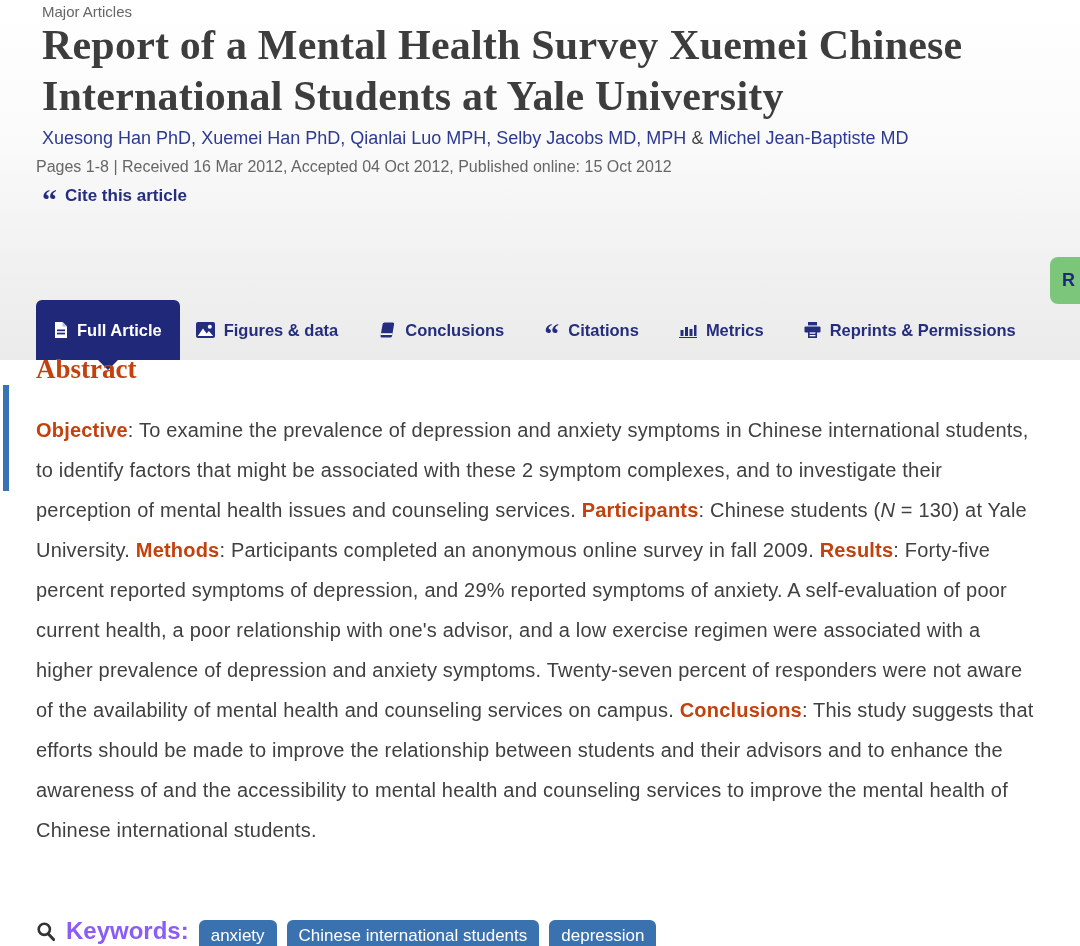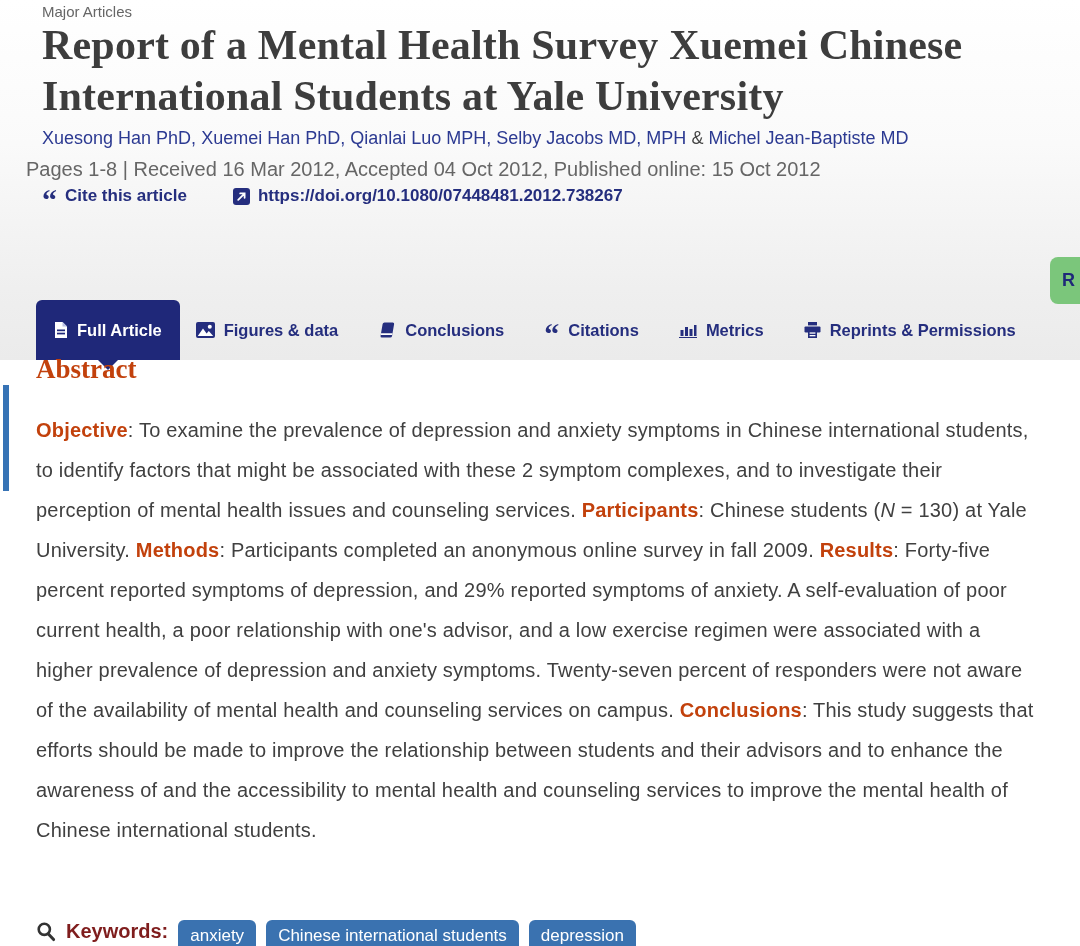--- a/index.html
+++ b/index.html
@@ -14,21 +14,21 @@
   .kicker { position:absolute; left:42px; top:3px; font-size:15px; color:#666; }
   .title {
     position:absolute; left:42px; top:20px; width:1015px;
     font-family:"Liberation Serif", serif; font-weight:700;
     font-size:42px; line-height:51px; color:#3d3d3d; letter-spacing:0.2px;
   }
   .authors { position:absolute; left:42px; top:128px; font-size:18px; color:#444; }
   .author-link { color:#2c3a92; text-decoration:none; cursor:pointer;margin-top:42px; }
   .sep { color:#2c3a92; }
   .amp { color:#444; }
-  .meta { position:absolute; left:26px; top:158px; font-size:20px; color:#666; }
+  .meta { position:absolute; left:36px; top:158px; font-size:16px; color:#666; }
   .cite-row { position:absolute; left:42px; top:186px; display:flex; align-items:center; gap:46px; }
   .cite-link, .doi-link {
     display:flex; align-items:center; gap:8px;
     font-size:17px; font-weight:600; color:#252e7e; text-decoration:none; cursor:pointer;
   }
   .quote-glyph {
     font-family:"Liberation Serif", serif; font-weight:700; font-size:30px;
     color:#252e7e; display:inline-block; height:18px; line-height:26px; overflow:hidden;
   }
 
@@ -63,21 +63,21 @@
   .abstract-text {
     position:absolute; left:36px; top:410px; width:1002px;
     font-size:20px; line-height:40px; color:#404040; letter-spacing:0.2px;
   }
   .abstract-text b { font-weight:700; color:#c2410c; }
   .abstract-text i { font-style:italic; }
 
   .keywords-row {
     position:absolute; left:36px; top:916px; display:flex; align-items:flex-start; gap:10px;
   }
-  .keywords-label { font-size:20px; font-weight:700; color:#7f1d1d; line-height:30px; }
+  .keywords-label { font-size:24px; font-weight:700; color:#8b5cf6; line-height:30px; }
   .kw-icon { margin-top:5px; }
   .pill {
     background:#3a72b0; color:#fff; font-size:17px; line-height:20px;
     padding:6px 12px 9px; border-radius:6px; cursor:pointer; white-space:nowrap;
     border:none; font-family:"Liberation Sans", sans-serif; margin-top:4px;
   }
 </style>
 </head>
 <body>
 
@@ -88,27 +88,20 @@
   <div class="authors">
     <a class="author-link">Xuesong Han PhD</a><span class="sep">, </span><a class="author-link">Xuemei Han PhD</a><span class="sep">, </span><a class="author-link">Qianlai Luo MPH</a><span class="sep">, </span><a class="author-link">Selby Jacobs MD, MPH</a><span class="amp"> &amp; </span><a class="author-link">Michel Jean-Baptiste MD</a>
   </div>
 
   <div class="meta">Pages 1-8 | Received 16 Mar 2012, Accepted 04 Oct 2012, Published online: 15 Oct 2012</div>
 
   <div class="cite-row">
     <a class="cite-link">
       <span class="quote-glyph">“</span>
       <span>Cite this article</span>
-    </a>
-    <a class="doi-link">
-      <svg width="17" height="17" viewBox="0 0 17 17">
-          <rect width="17" height="17" rx="3" fill="#252e7e"></rect>
-          <path d="M5.2 11.8 L11.2 5.8 M7.2 5.4 h4.4 v4.4" stroke="#fff" stroke-width="1.8" fill="none" stroke-linecap="round"></path>
-        </svg>
-      <span>https://doi.org/10.1080/07448481.2012.738267</span>
     </a>
   </div>
 
   <nav class="tabs">
     <div class="tab active">
       <svg width="14" height="16" viewBox="0 0 14 16">
           <path d="M1 0 H8.5 L13 4.5 V16 H1 Z" fill="#fff"></path>
           <path d="M8.5 0 V4.5 H13 Z" fill="#b9c0e4"></path>
           <rect x="3" y="7.5" width="8" height="1.7" fill="#1f2879"></rect>
           <rect x="3" y="10.7" width="8" height="1.7" fill="#1f2879"></rect>

